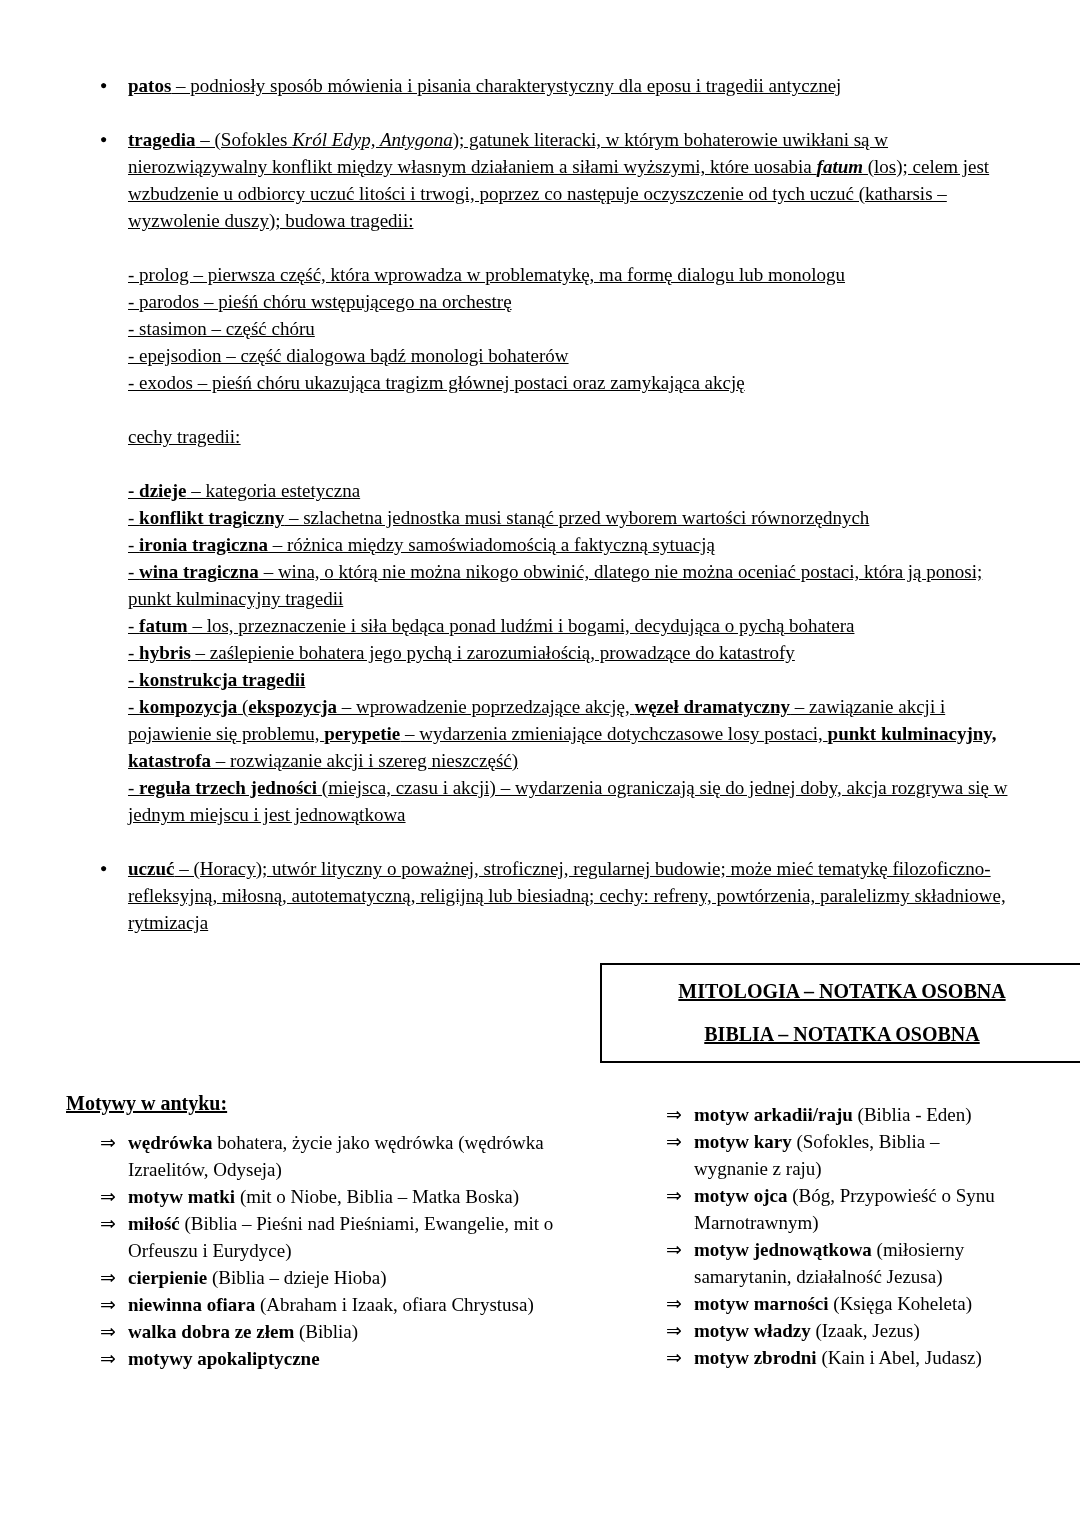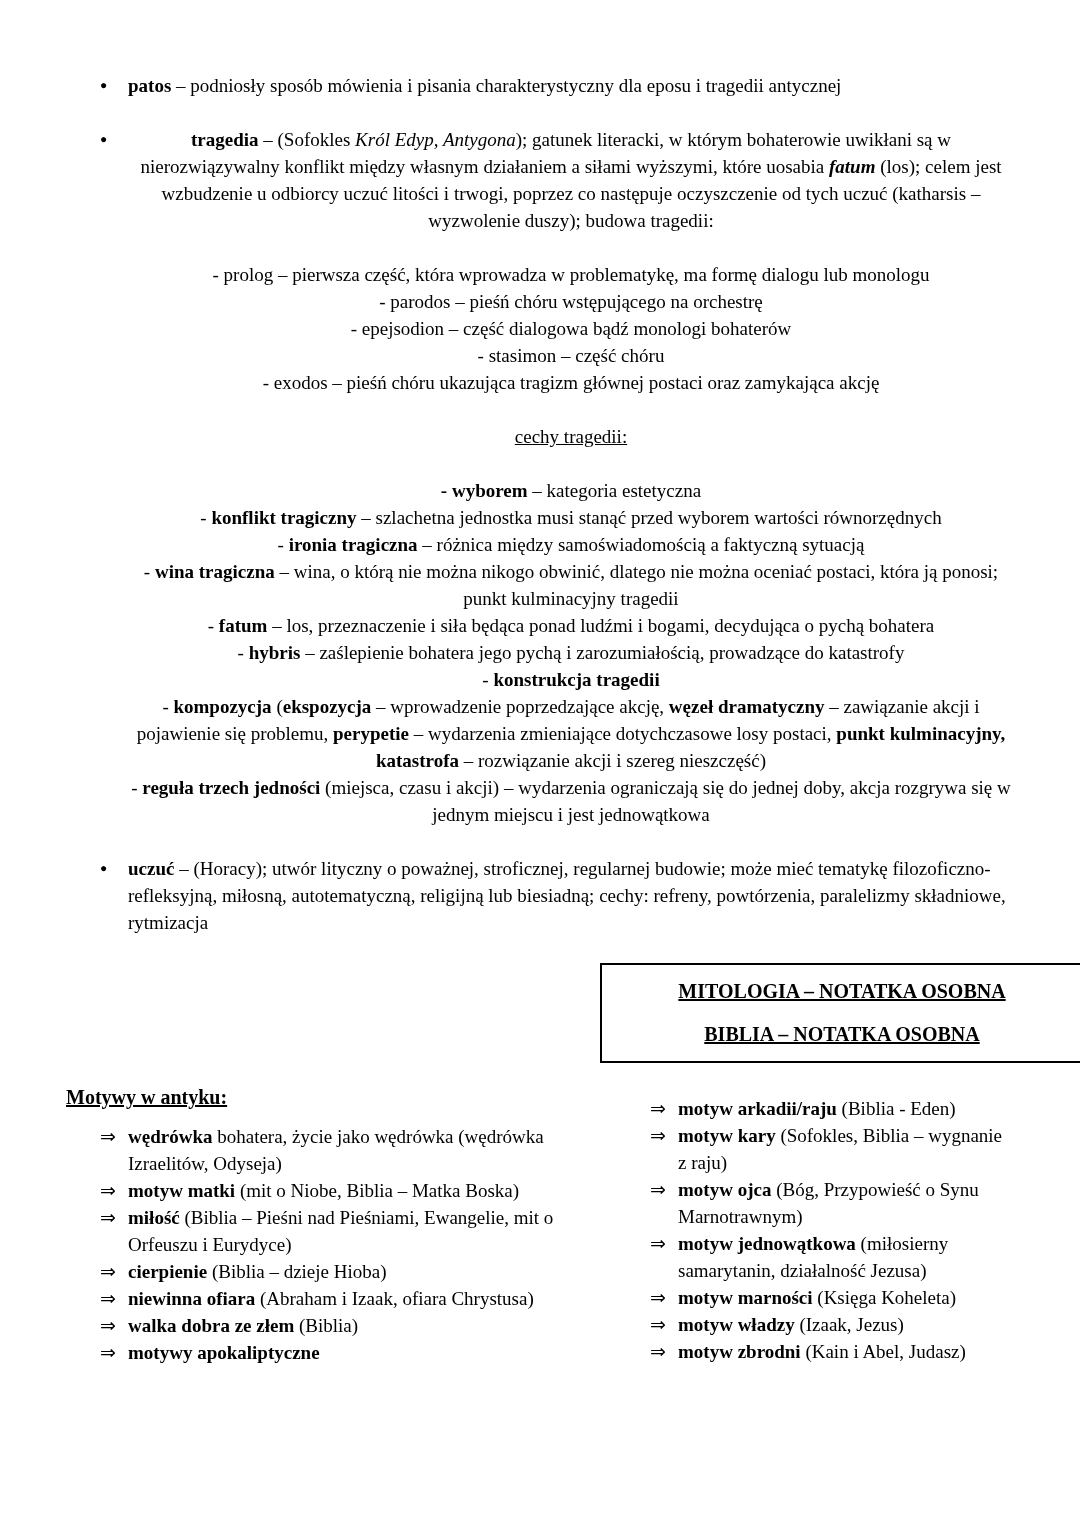--- a/index.html
+++ b/index.html
@@ -6,38 +6,38 @@
   html, body { background: #ffffff; }
   body {
     width: 1080px; height: 1527px;
     font-family: "Liberation Serif", serif;
     font-size: 19px; line-height: 27px; color: #000;
   }
   .page { width: 1080px; height: 1527px; padding: 72px 66px 40px 66px; overflow: hidden; background: #fff; }
 
   .bullet-item { display: flex; margin-left: 34px; margin-bottom: 27px; }
   .bullet-marker { flex: 0 0 28px; font-size: 12px; line-height: 27px; }
-  .bullet-body { flex: 1; }
+  .bullet-body { flex: 1; text-decoration: underline; }
 
-  .para { margin-bottom: 27px; text-align: center; }
+  .para { margin-bottom: 27px; }
   .para:last-child { margin-bottom: 0; }
   .line {  }
 
   .s-b { font-weight: bold; }
   .s-i { font-style: italic; }
   .s-u { text-decoration: underline; }
 
   .note-box {
     width: 484px; margin-left: 534px; margin-top: 24px;
     border: 2px solid #000; padding: 13px 8px; text-align: center;
   }
   .box-line { font-size: 20px; line-height: 27px; }
   .box-line + .box-line { margin-top: 16px; }
 
-  .motywy { display: flex; margin-top: 20px; }
+  .motywy { display: flex; margin-top: 26px; gap: 16px; }
   .motywy-left { width: 534px; }
   .motywy-right { flex: 1; padding-left: 50px; margin-top: 12px; }
   .motywy-heading { font-size: 20px; line-height: 28px; margin-bottom: 12px; }
   .left-items { margin-left: 34px; padding-right: 24px; }
   .arrow-item { display: flex; }
   .arrow-marker { flex: 0 0 28px; line-height: 27px; }
   .arrow-text { flex: 1; }
 </style>
 </head>
 <body>
@@ -49,27 +49,27 @@
     <div class="bullet-body"><span class="s-b">patos</span><span class=""> – podniosły sposób mówienia i pisania charakterystyczny dla eposu i tragedii antycznej</span></div>
   </div>
 
   <div class="bullet-item">
     <span class="bullet-marker">●</span>
     <div class="bullet-body">
       <div class="para"><span class="s-b">tragedia</span><span class=""> – (Sofokles </span><span class="s-i">Król Edyp, Antygona</span><span class="">); gatunek literacki, w którym bohaterowie uwikłani są w nierozwiązywalny konflikt między własnym działaniem a siłami wyższymi, które uosabia </span><span class="s-b s-i">fatum</span><span class=""> (los); celem jest wzbudzenie u odbiorcy uczuć litości i trwogi, poprzez co następuje oczyszczenie od tych uczuć (katharsis – wyzwolenie duszy); budowa tragedii:</span></div>
       <div class="para">
         <div class="line"><span class="">- prolog – pierwsza część, która wprowadza w problematykę, ma formę dialogu lub monologu</span></div>
         <div class="line"><span class="">- parodos – pieśń chóru wstępującego na orchestrę</span></div>
+        <div class="line"><span class="">- stasimon – część chóru</span></div>
         <div class="line"><span class="">- epejsodion – część dialogowa bądź monologi bohaterów</span></div>
-        <div class="line"><span class="">- stasimon – część chóru</span></div>
         <div class="line"><span class="">- exodos – pieśń chóru ukazująca tragizm głównej postaci oraz zamykająca akcję</span></div>
       </div>
       <div class="para"><span class="s-u">cechy tragedii:</span></div>
       <div class="para">
-        <div class="line"><span class="s-b">- wyborem</span><span class=""> – kategoria estetyczna</span></div>
+        <div class="line"><span class="s-b">- dzieje</span><span class=""> – kategoria estetyczna</span></div>
         <div class="line"><span class="">- </span><span class="s-b">konflikt tragiczny</span><span class=""> – szlachetna jednostka musi stanąć przed wyborem wartości równorzędnych</span></div>
         <div class="line"><span class="">- </span><span class="s-b">ironia tragiczna</span><span class=""> – różnica między samoświadomością a faktyczną sytuacją</span></div>
         <div class="line"><span class="">- </span><span class="s-b">wina tragiczna</span><span class=""> – wina, o którą nie można nikogo obwinić, dlatego nie można oceniać postaci, która ją ponosi; punkt kulminacyjny tragedii</span></div>
         <div class="line"><span class="">- </span><span class="s-b">fatum</span><span class=""> – los, przeznaczenie i siła będąca ponad ludźmi i bogami, decydująca o pychą bohatera</span></div>
         <div class="line"><span class="">- </span><span class="s-b">hybris</span><span class=""> – zaślepienie bohatera jego pychą i zarozumiałością, prowadzące do katastrofy</span></div>
         <div class="line"><span class="">- </span><span class="s-b">konstrukcja tragedii</span></div>
         <div class="line"><span class="">- </span><span class="s-b">kompozycja</span><span class=""> (</span><span class="s-b">ekspozycja</span><span class=""> – wprowadzenie poprzedzające akcję, </span><span class="s-b">węzeł dramatyczny</span><span class=""> – zawiązanie akcji i pojawienie się problemu, </span><span class="s-b">perypetie</span><span class=""> – wydarzenia zmieniające dotychczasowe losy postaci, </span><span class="s-b">punkt kulminacyjny, katastrofa</span><span class=""> – rozwiązanie akcji i szereg nieszczęść)</span></div>
         <div class="line"><span class="">- </span><span class="s-b">reguła trzech jedności</span><span class=""> (miejsca, czasu i akcji) – wydarzenia ograniczają się do jednej doby, akcja rozgrywa się w jednym miejscu i jest jednowątkowa</span></div>
       </div>
     </div>

